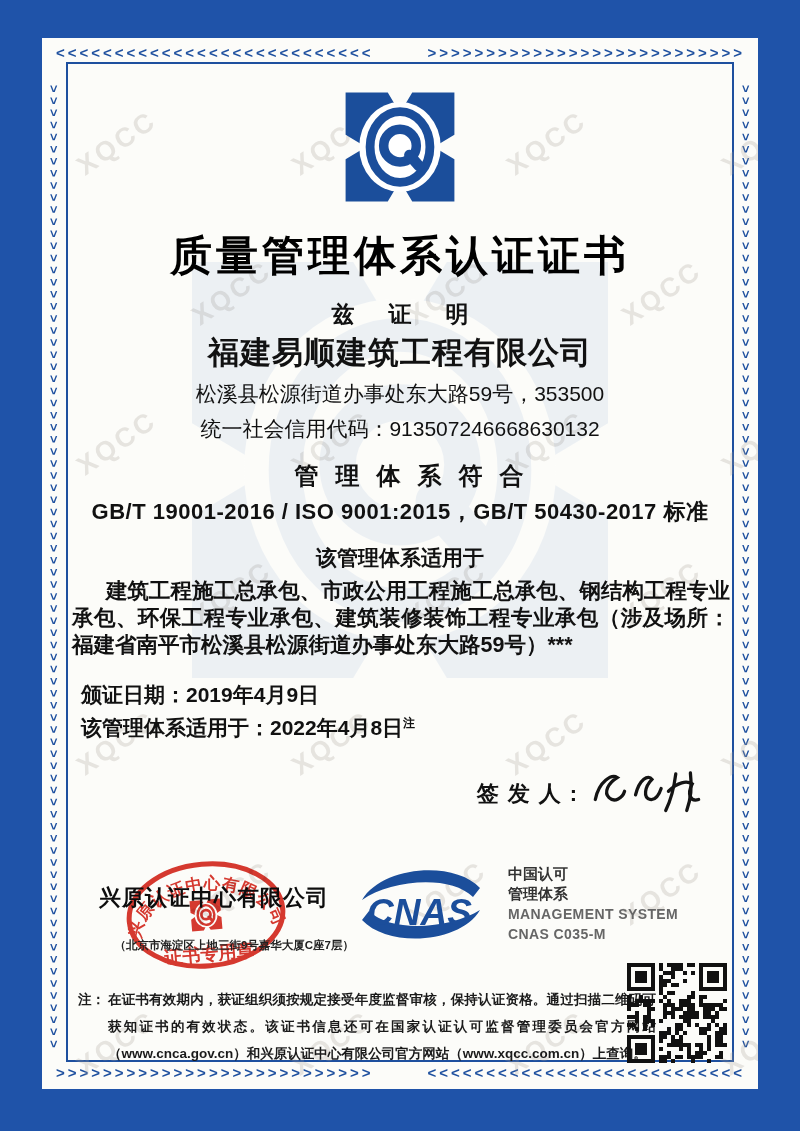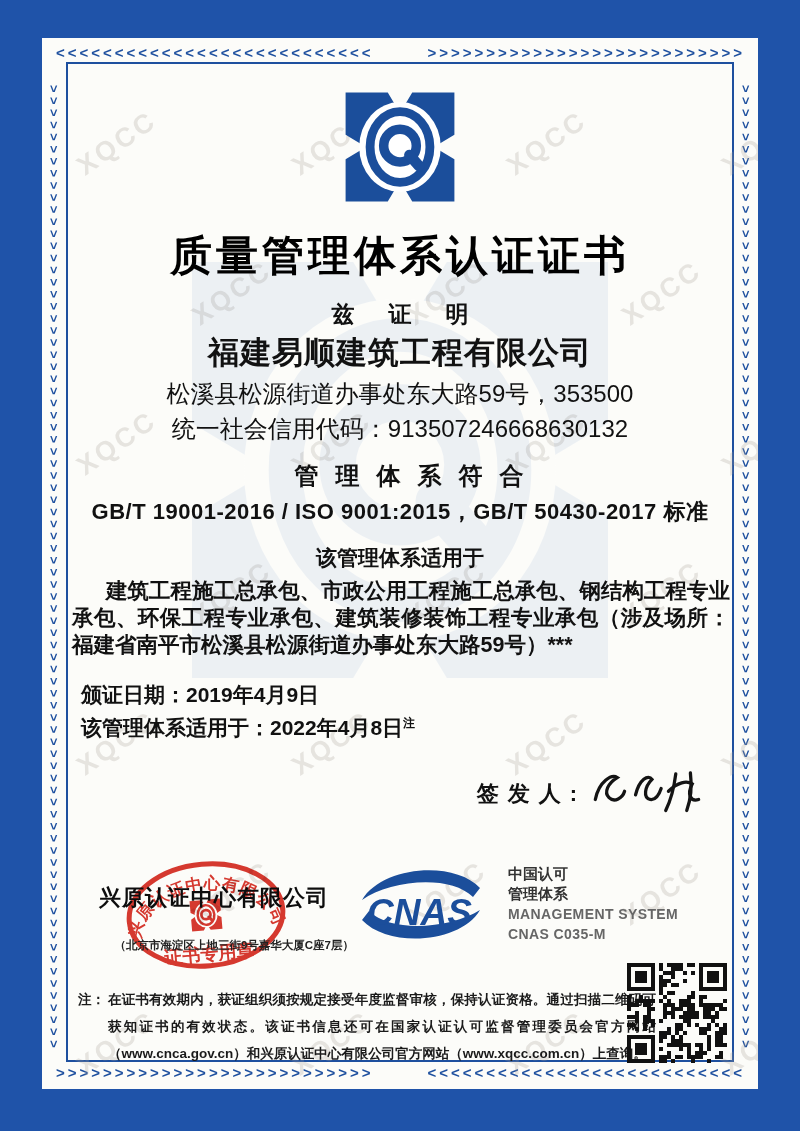--- a/index.html
+++ b/index.html
@@ -29,21 +29,21 @@
   .big-wm{position:absolute;left:98px;top:172px;width:520px;height:520px;color:#2a62b5;opacity:.07;z-index:0;}
 
   .content{position:absolute;left:26px;right:26px;top:26px;bottom:29px;text-align:center;color:#111;z-index:1;border-radius:16px;}
 
   .logo{width:136px;height:136px;color:#1b4e9b;margin-top:15px;}
   .title{font-size:42px;font-weight:900;letter-spacing:4px;margin-top:13px;line-height:48px;color:#000;}
   .regline{margin-top:15px;text-align:right;padding-right:22px;font-size:21px;font-weight:700;}
   .regline .val{font-family:"DejaVu Sans Mono","Liberation Mono",monospace;letter-spacing:.5px;}
   .certify{margin-top:19px;font-size:23px;font-weight:600;letter-spacing:34px;padding-left:34px;line-height:30px;}
   .company{margin-top:5px;font-size:31px;font-weight:800;letter-spacing:1px;line-height:38px;}
-  .addr,.credit{margin-top:9px;font-size:24px;font-weight:500;line-height:26px;}
+  .addr,.credit{margin-top:9px;font-size:21px;font-weight:500;line-height:26px;}
   .conform{margin-top:19px;font-size:24px;font-weight:600;letter-spacing:17px;padding-left:35px;line-height:30px;}
   .standards{margin-top:7px;font-size:22px;font-weight:700;letter-spacing:.5px;line-height:28px;}
   .scopehead{margin-top:18px;font-size:21px;font-weight:600;line-height:27px;}
   .scope{margin:7px 2px 0 4px;font-size:21.5px;font-weight:700;line-height:27px;text-align:justify;
          text-align-last:left;text-indent:34px;}
   .dates{margin-top:21px;text-align:left;padding-left:13px;font-size:21px;font-weight:600;line-height:29px;}
   .dates sup{font-size:12px;}
   .signrow{margin-top:24px;display:flex;justify-content:flex-end;align-items:center;padding-right:16px;}
   .signlabel{font-size:22px;font-weight:600;letter-spacing:9px;}
   .sig{width:128px;height:56px;margin-left:2px;}

